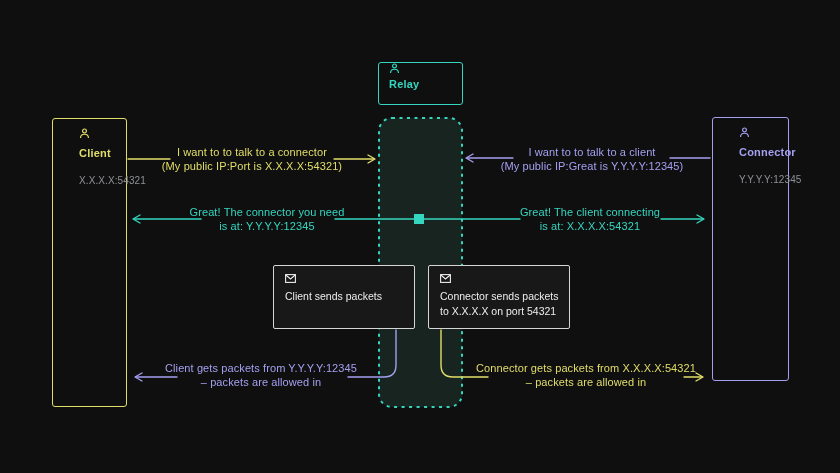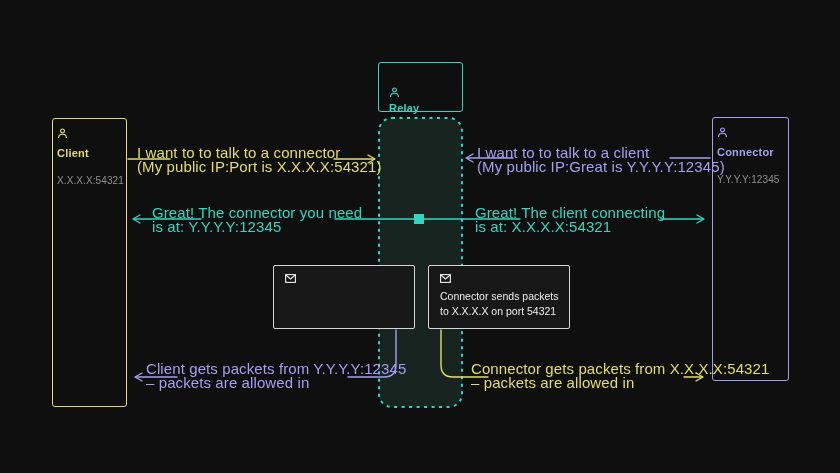--- a/index.html
+++ b/index.html
@@ -7,39 +7,39 @@
     --white:#ededed; --msg_border:#d6d6d6; --msg_fill:#181818;
     --relay_fill:#18241f; --bg:#0f0f10;
   }
   *{box-sizing:border-box;margin:0;padding:0}
   html,body{background:#0a0a0a}
   body{font-family:"Liberation Sans","DejaVu Sans",sans-serif;}
   .stage{position:relative;width:840px;height:473px;background:var(--bg);overflow:hidden}
   .overlay{position:absolute;inset:0;width:840px;height:473px}
 
   
-  .node{position:absolute;border:1.5px solid;border-radius:3px;padding:9px 4px;background:transparent;z-index:2}
+  .node{position:absolute;border:1.5px solid;border-radius:3px;padding:9px 26px;background:transparent;z-index:2}
   .node .addr{color:var(--gray);font-size:10px;letter-spacing:.1px;white-space:nowrap;margin-top:16px}
   .node .name{font-size:11px;font-weight:600;letter-spacing:.2px;margin-top:8px;white-space:nowrap}
   .node-client{left:52px;top:118px;width:75px;height:289px;border-color:var(--yellow)}
   .node-client .name{color:var(--yellow)}
-  .node-relay{left:378px;top:62px;width:85px;height:43px;border-color:var(--teal);padding:24px 10px}
+  .node-relay{left:378px;top:62px;width:85px;height:43px;border-color:var(--teal);padding:0 10px}
   .node-relay .name{color:var(--teal);margin-top:4px}
   .node-connector{left:712px;top:117px;width:77px;height:264px;border-color:var(--purple)}
   .node-connector .name{color:var(--purple)}
 
   
   .msgbox{position:absolute;top:265px;width:142px;height:64px;border:1px solid var(--msg_border);
           border-radius:2px;background:var(--msg_fill);padding:8px 11px;z-index:3}
   .msgbox .txt{color:var(--white);font-size:10.5px;line-height:15px;margin-top:6px;white-space:nowrap}
   .msgbox-left{left:273px}
   .msgbox-right{left:428px}
 
   
-  .lbl{position:absolute;width:230px;text-align:left;font-size:15px;line-height:13.5px;letter-spacing:.1px;z-index:2}
+  .lbl{position:absolute;width:230px;text-align:center;font-size:11px;line-height:13.5px;letter-spacing:.1px;z-index:2}
   .lbl div{white-space:nowrap}
   .lbl-yellow{color:var(--yellow)} .lbl-purple{color:var(--purple)} .lbl-teal{color:var(--teal)}
   .lbl-c2r{left:137px;top:146px}
   .lbl-n2r{left:477px;top:146px}
   .lbl-r2c{left:152px;top:206px}
   .lbl-r2n{left:475px;top:206px}
   .lbl-cget{left:146px;top:362px}
   .lbl-nget{left:471px;top:362px}
 
   
@@ -120,20 +120,21 @@
     <div class="name">Connector</div>
     <div class="addr">Y.Y.Y.Y:12345</div>
   </div>
 
   <div class="msgbox msgbox-left">
     <svg class="icon" width="11" height="9" viewBox="0 0 11 9">
       <rect x="0.6" y="0.6" width="9.8" height="7.8" fill="none" stroke="var(--white)" stroke-width="1.1"></rect>
       <path d="M0.8 1 L5.5 5 L10.2 1" fill="none" stroke="var(--white)" stroke-width="1.1"></path>
     </svg>
     <div class="txt">
+      <div>Client sends packets</div>
     </div>
   </div>
 
   <div class="msgbox msgbox-right">
     <svg class="icon" width="11" height="9" viewBox="0 0 11 9">
       <rect x="0.6" y="0.6" width="9.8" height="7.8" fill="none" stroke="var(--white)" stroke-width="1.1"></rect>
       <path d="M0.8 1 L5.5 5 L10.2 1" fill="none" stroke="var(--white)" stroke-width="1.1"></path>
     </svg>
     <div class="txt">
       <div>Connector sends packets</div>

